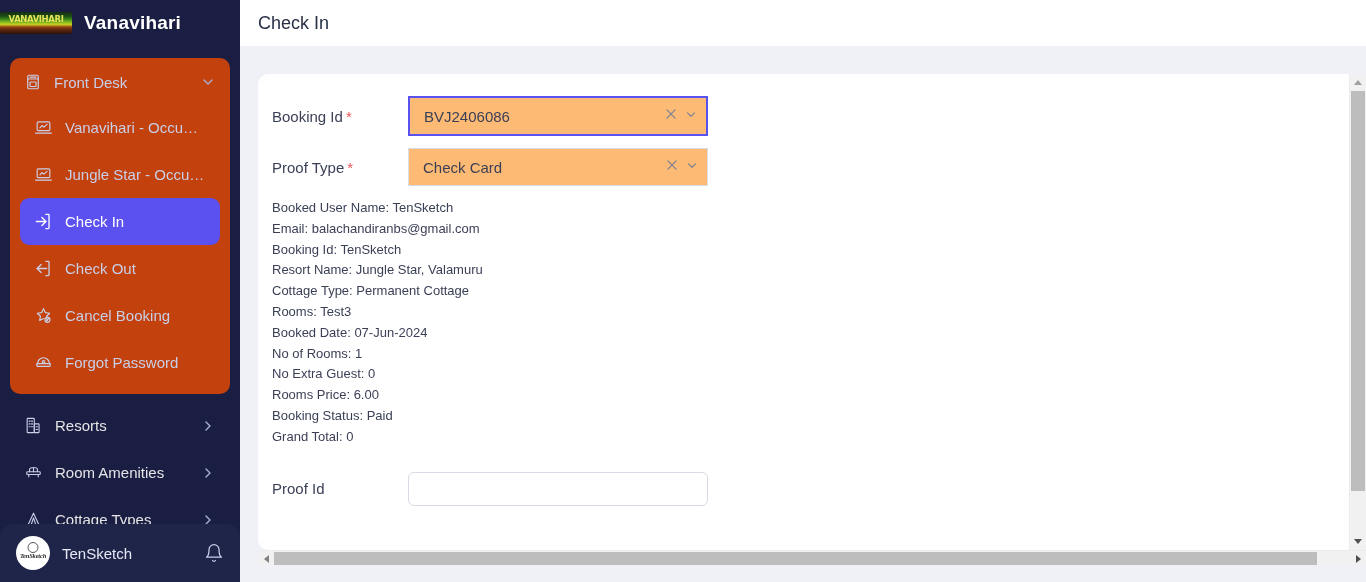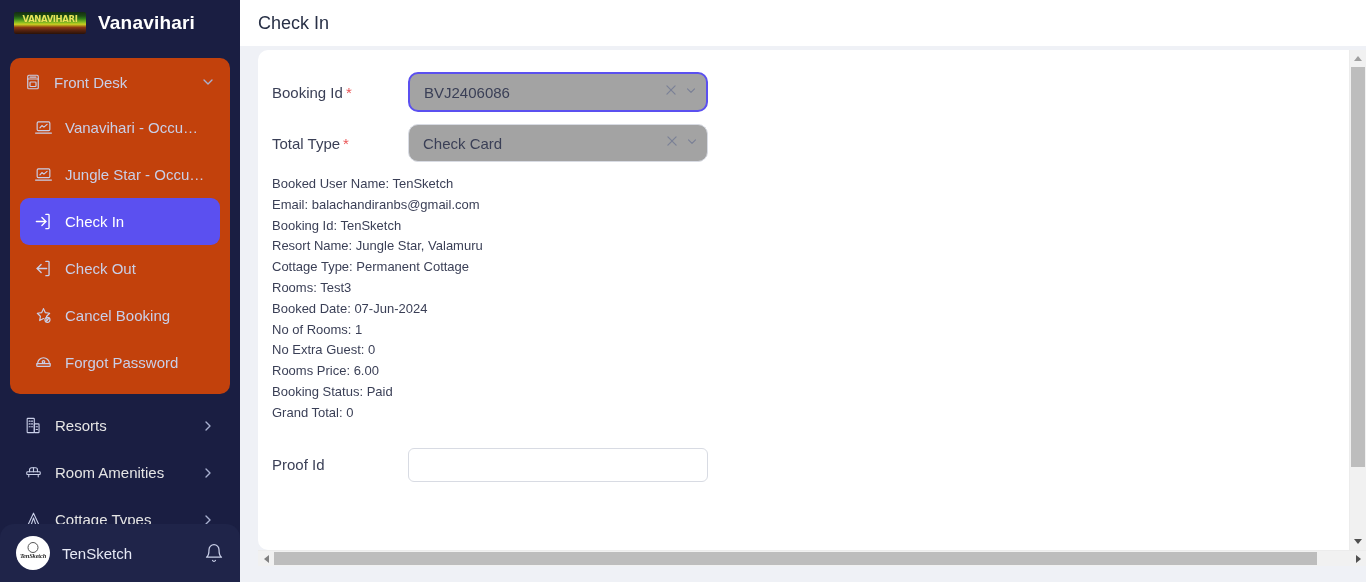--- a/index.html
+++ b/index.html
@@ -15,21 +15,20 @@
   .sidebar {
     width: 240px; height: 582px;
     background: #1a1e42;
     position: relative;
     flex: 0 0 240px;
     overflow: hidden;
   }
   .brand {
     height: 46px;
     display: flex; align-items: center;
-    padding-left: 14px;
     gap: 12px;
   }
   .brand-logo {
     width: 72px; height: 22px;
     border-radius: 2px;
     background:
       linear-gradient(to bottom,
         #132d12 0%, #1d4a14 18%,
         #2f7a18 30%, #7fbb22 46%,
         #c9cf20 56%, #8b3a12 70%,
@@ -179,21 +178,21 @@
     padding-left: 18px;
     flex: 0 0 46px;
   }
   .page-title {
     font-size: 18px;
     color: #283046;
   }
 
   .content-wrap {
     flex: 1 1 auto;
-    padding: 4px 0 0 18px;
+    padding: 28px 0 0 18px;
     min-height: 0;
     position: relative;
   }
   .card {
     background: #ffffff;
     border-top-left-radius: 10px;
     border-bottom-left-radius: 10px;
     height: 100%;
     position: relative;
     display: flex;
@@ -216,24 +215,24 @@
     font-size: 15px;
     color: #3a3f56;
     flex: 0 0 136px;
   }
   .req { color: #ea5455; margin-left: 3px; }
 
   .select {
     width: 300px;
     height: 38px;
     border: 1px solid #d8dbe3;
-    border-radius: 10px;
+    border-radius: 0;
     display: flex; align-items: center;
     padding: 0 8px 0 14px;
-    background: #a3a3a3;
+    background: #fdba74;
     cursor: pointer;
   }
   .select.focused {
     border: 2px solid #5b50f0;
     height: 40px;
   }
   .select .val {
     flex: 1;
     font-size: 15px;
     color: #3a3f56;
@@ -547,21 +546,21 @@
                   <svg width="14" height="14" viewBox="0 0 24 24" fill="none" stroke="#7a8096" stroke-width="2" stroke-linecap="round" stroke-linejoin="round">
                       <polyline points="6 10 12 16 18 10"></polyline>
                     </svg>
                 </span>
               </span>
             </div>
           </div>
 
           <div class="form-row">
             <div class="form-label">
-              <span>Total Type</span><span class="req">*</span>
+              <span>Proof Type</span><span class="req">*</span>
             </div>
             <div class="select">
               <span class="val">Check Card</span>
               <span class="sel-icons">
                 <span>
                   <svg width="14" height="14" viewBox="0 0 24 24" fill="none" stroke="#7a8096" stroke-width="2" stroke-linecap="round">
                       <line x1="5" y1="5" x2="19" y2="19"></line>
                       <line x1="19" y1="5" x2="5" y2="19"></line>
                     </svg>
                 </span>

